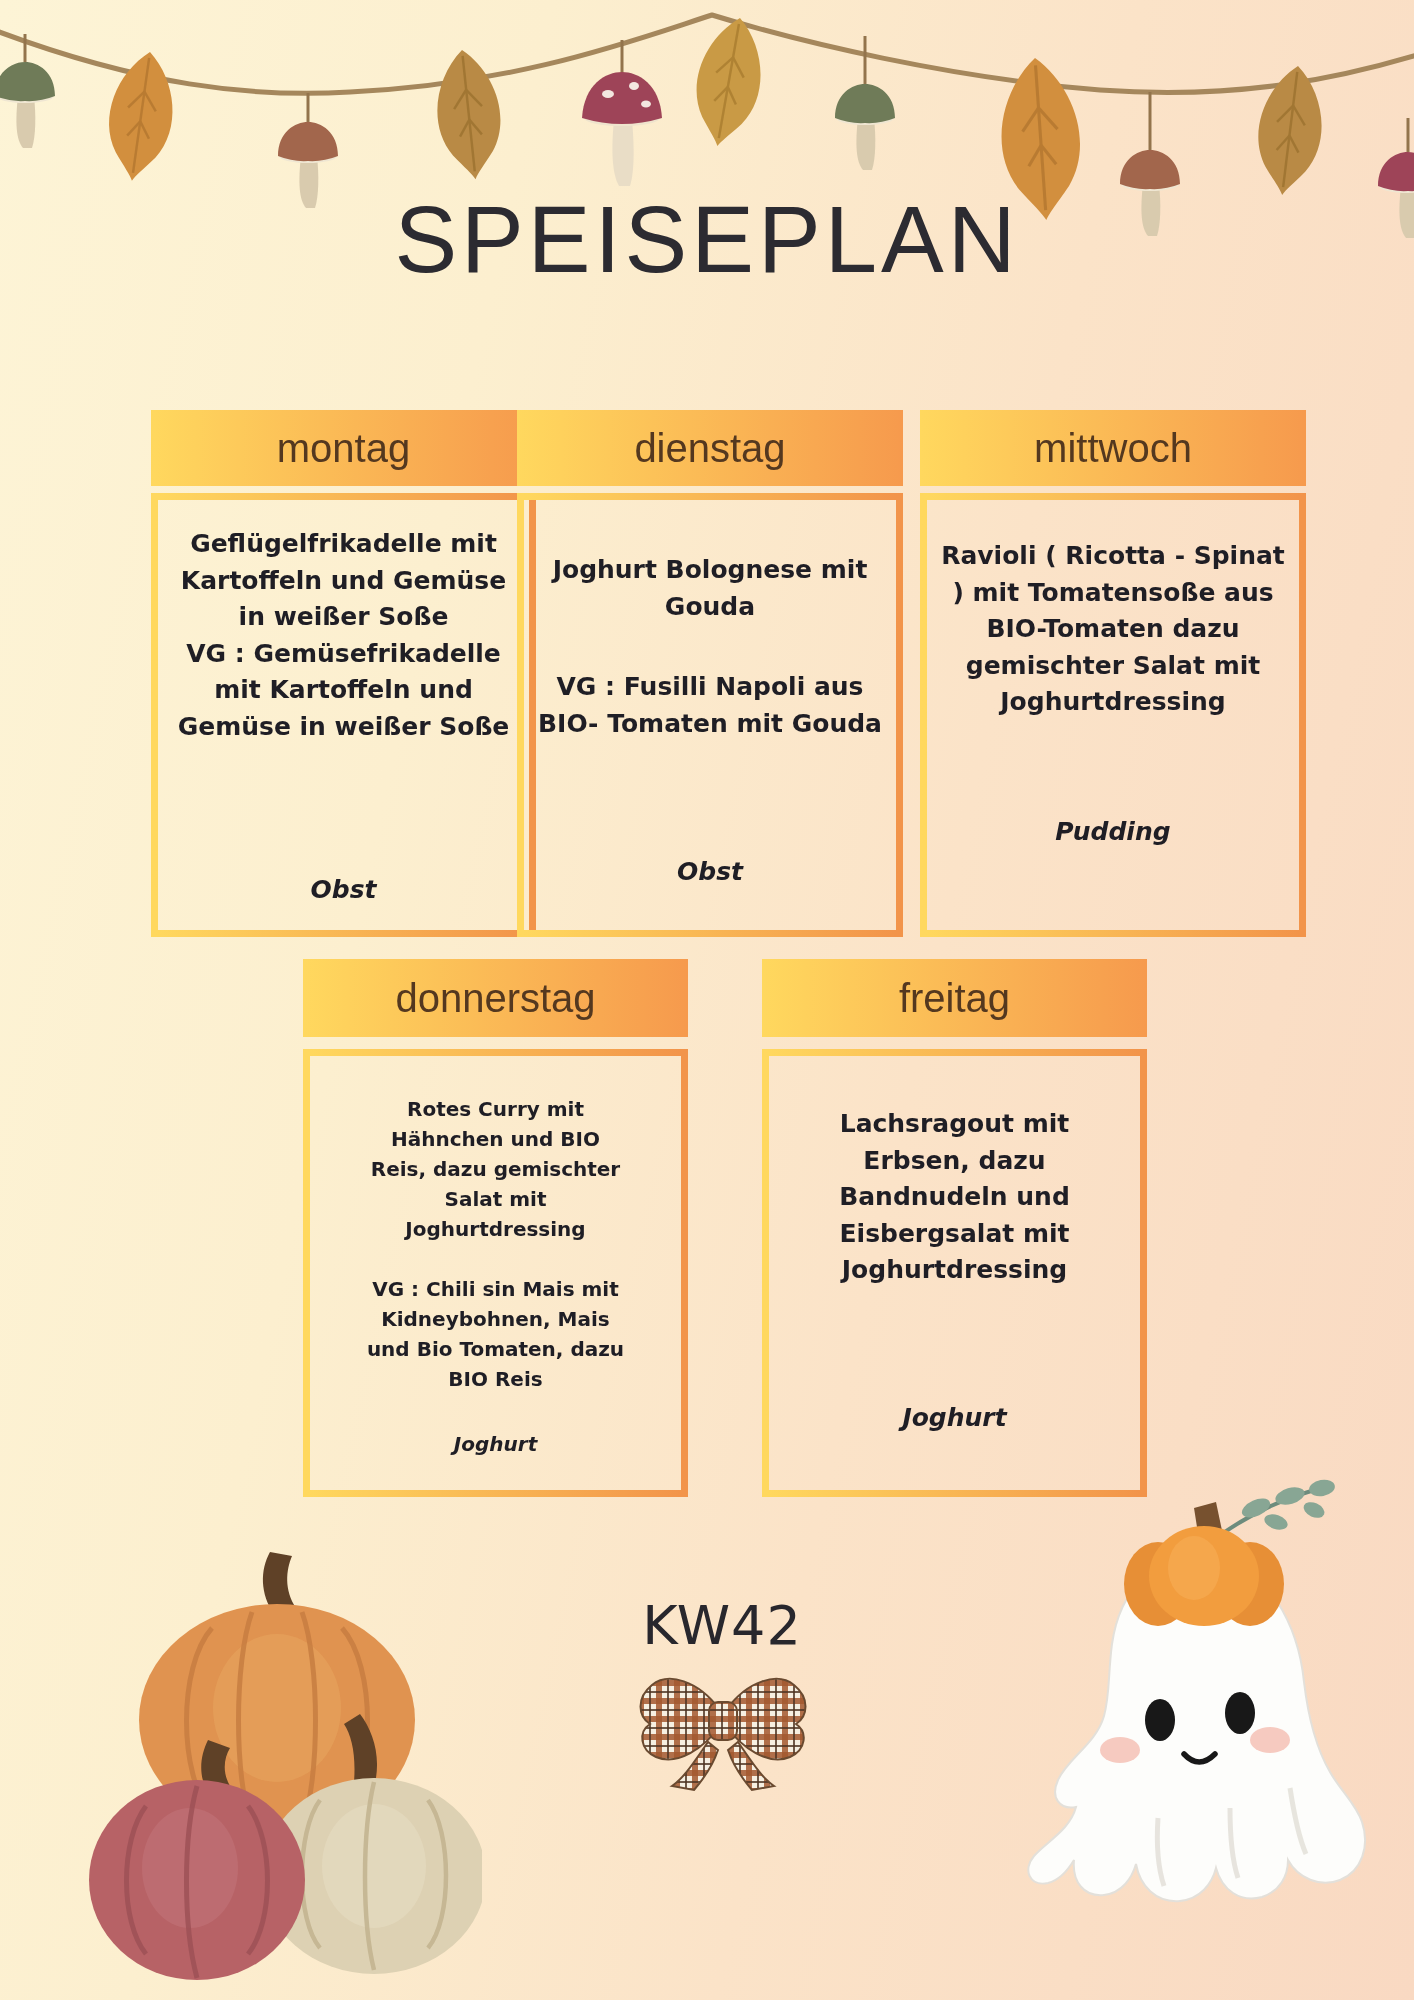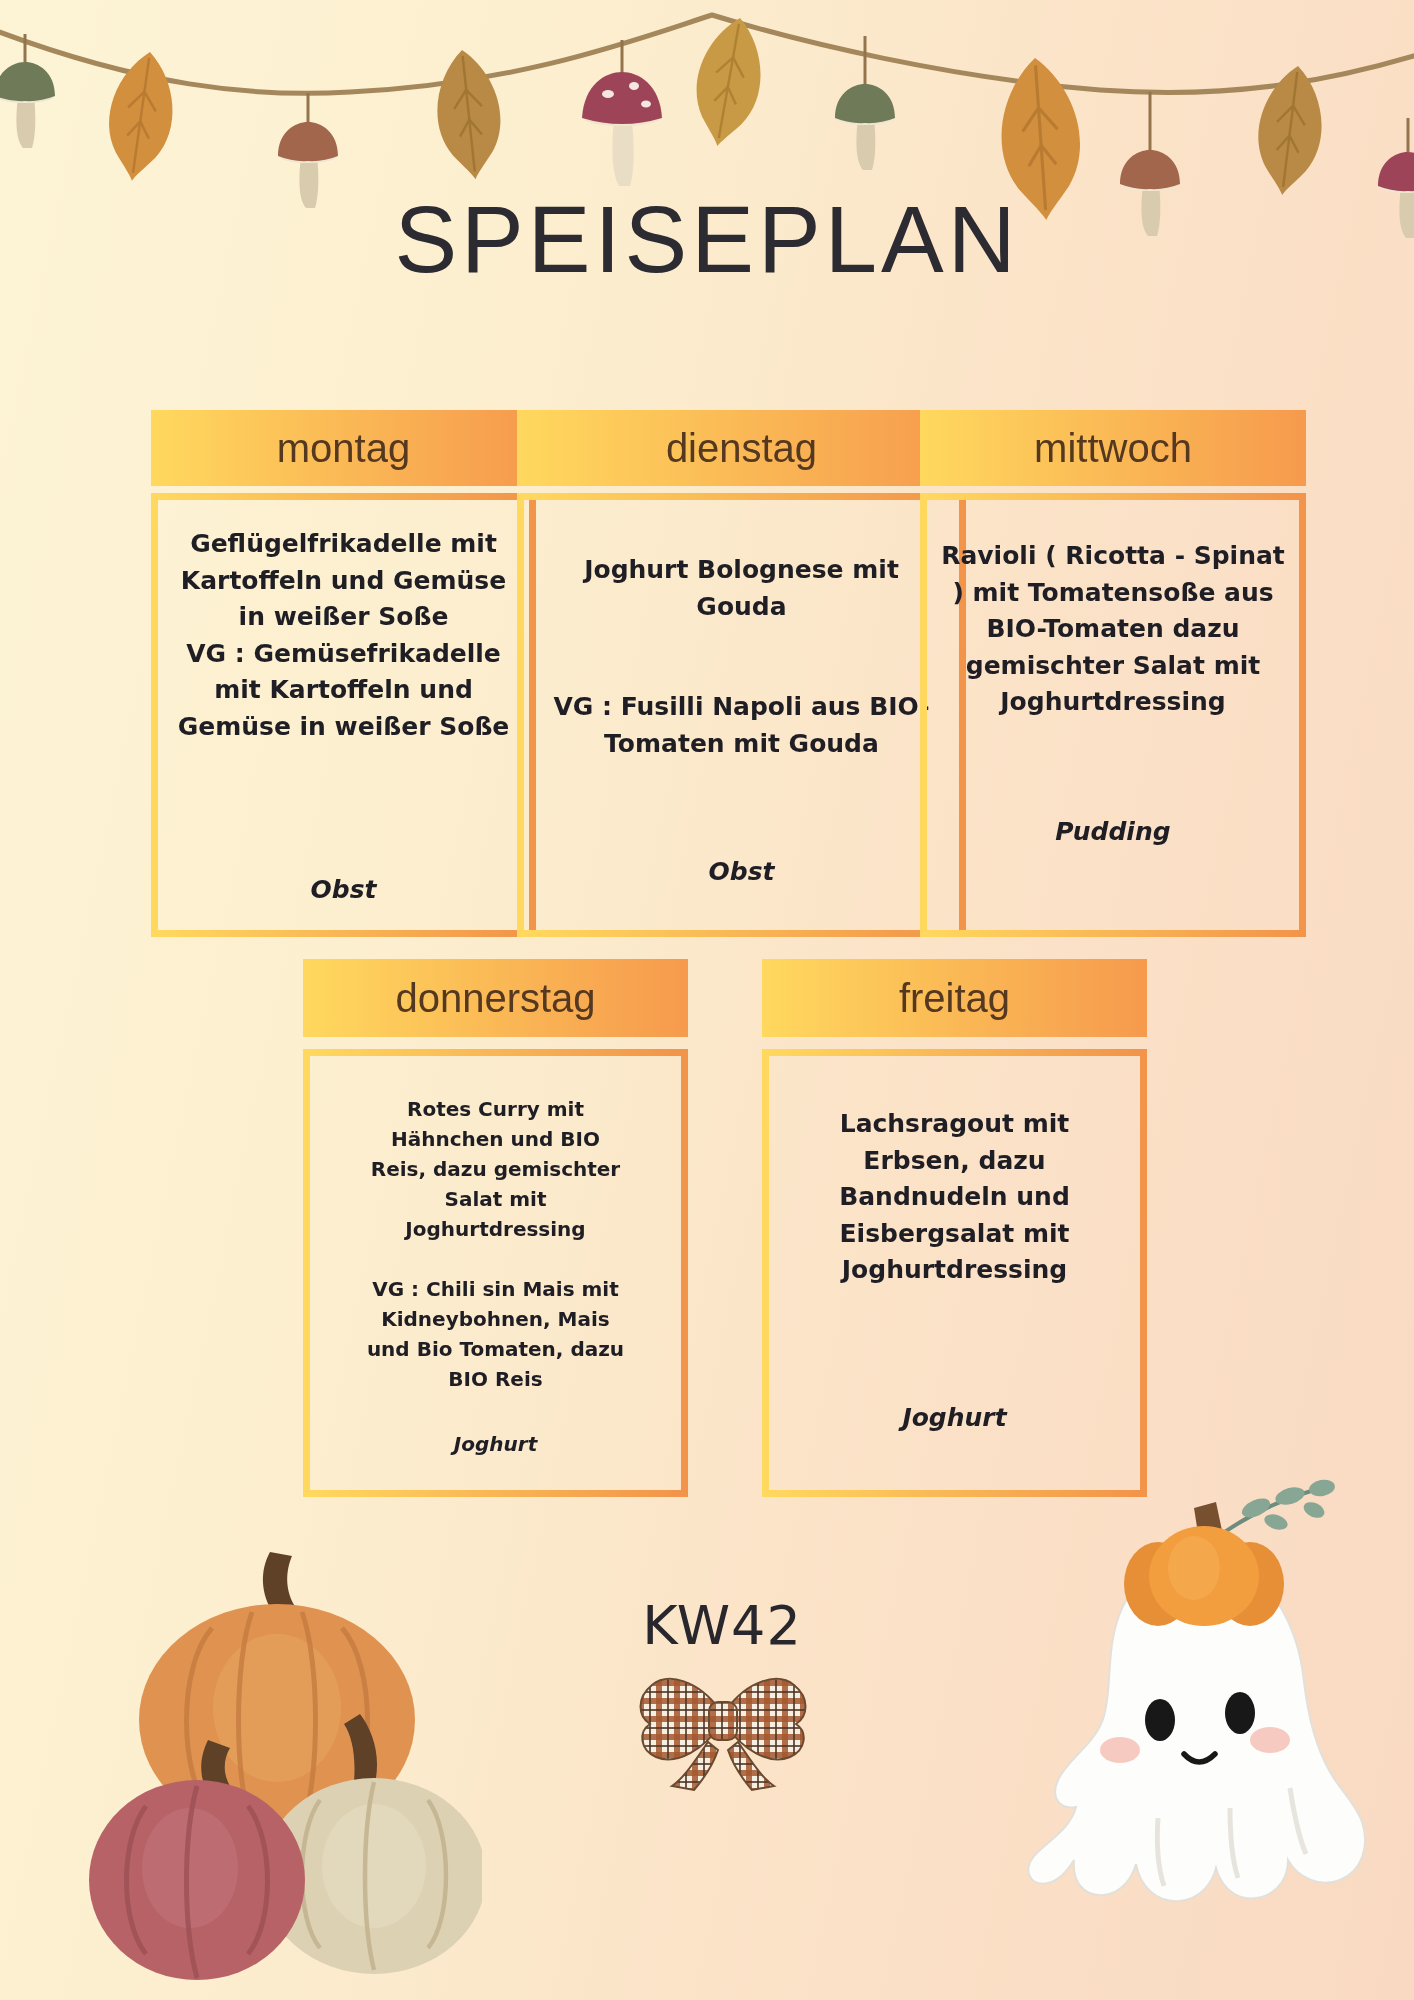--- a/index.html
+++ b/index.html
@@ -16,21 +16,21 @@
     text-align:center;
     font-family:"Liberation Sans",sans-serif;
     font-weight:300;
     font-size:94px;
     letter-spacing:4px;
     color:#2c2b31;
   }
   
   .card{position:absolute;width:385px;}
   .card-0{left:120px;top:410px;padding-left:31px;}
-  .card-1{left:517px;top:410px;width:449px;}
+  .card-1{left:517px;top:410px;width:386px;}
   .card-2{left:920px;top:410px;width:386px;}
   .card-3{left:303px;top:959px;}
   .card-4{left:762px;top:959px;}
   .day-header{
     height:76px;
     display:flex;align-items:center;justify-content:center;
     background:linear-gradient(90deg,#ffd85e 0%,#f69a4d 100%);
     font-family:"Liberation Sans",sans-serif;
     font-weight:300;
     font-size:40px;
@@ -48,21 +48,21 @@
     color:#1f1e25;
   }
   .card-3 .menu-box,.card-4 .menu-box{margin-top:12px;height:448px;}
   .meal{font-weight:bold;font-size:25px;line-height:1.46;padding:0 14px;}
   .meal p{margin:0;}
   .meal p:empty{display:none;}
   .dessert{font-weight:bold;font-size:25px;margin-top:auto;font-style:italic;}
   .card-0 .meal{margin-top:26px;}
   .card-0 .dessert{padding-bottom:26px;}
   .card-1 .meal{margin-top:52px;}
-  .card-1 .meal p + p{margin-top:64px;}
+  .card-1 .meal p + p{margin-top:44px;}
   .card-1 .dessert{padding-bottom:44px;}
   .card-2 .meal{margin-top:38px;}
   .card-2 .dessert{padding-bottom:84px;}
   .card-3 .meal{margin-top:38px;font-size:20px;line-height:1.5;padding:0 54px;}
   .card-3 .meal p + p{margin-top:30px;}
   .card-3 .dessert{font-size:20px;padding-bottom:34px;}
   .card-4 .meal{margin-top:50px;padding:0 16px;}
   .card-4 .dessert{padding-bottom:58px;}
   
   .week{

